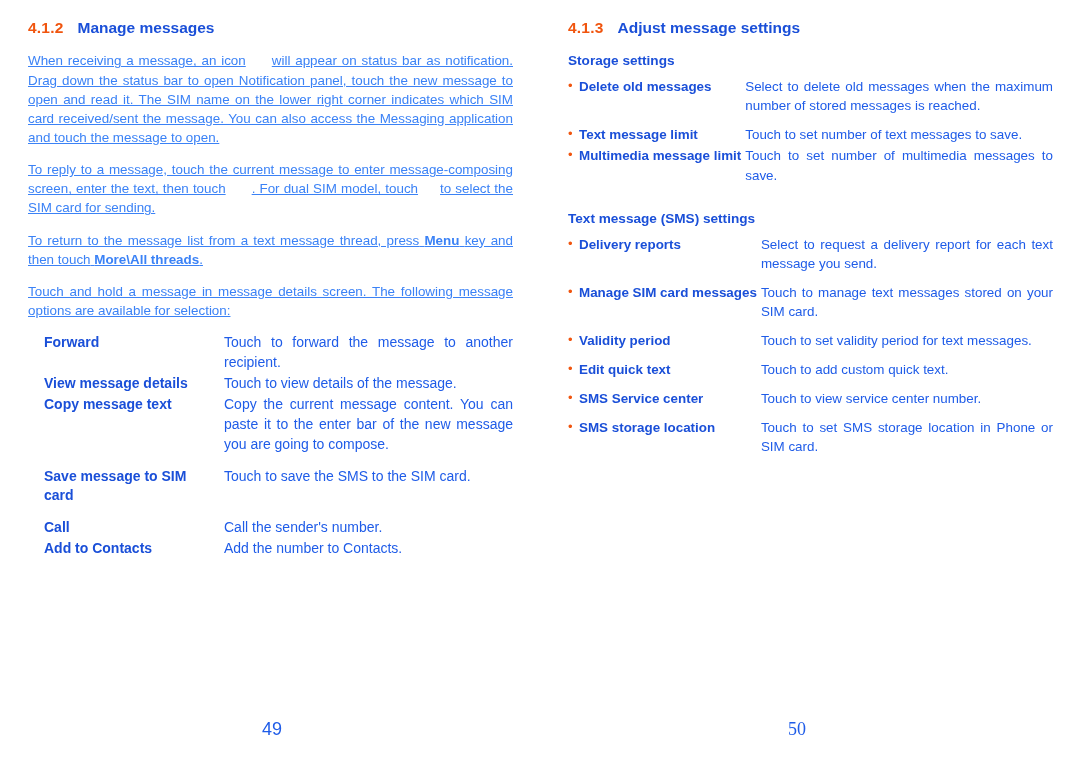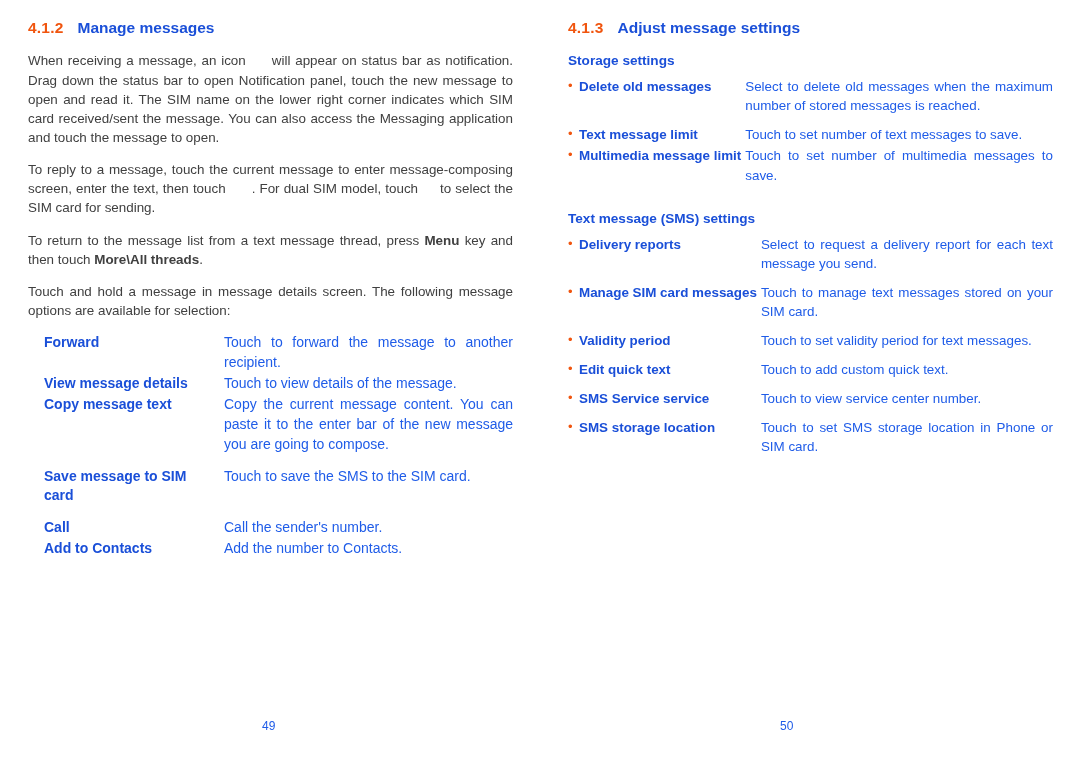--- a/index.html
+++ b/index.html
@@ -54,26 +54,27 @@
   }
   .sub-heading {
     color: #1a4fd8;
     font-size: 13.6px;
     font-weight: bold;
     margin: 16px 0 9px 0;
   }
 
   
   p.para {
-    color: #404040;
+    color: #3b82f6;
     font-size: 13.4px;
     line-height: 1.43;
     margin: 0 0 13px 0;
     text-align: justify;
     text-justify: inter-word;
+    text-decoration: underline;
   }
   p.para:last-child { margin-bottom: 0; }
   p.para b { font-weight: bold; }
   .icon-gap {
     display: inline-block;
     width: 26px;
   }
   .icon-gap-sm {
     display: inline-block;
     width: 22px;
@@ -135,25 +136,25 @@
     text-align: justify;
     text-justify: inter-word;
   }
   .settings-list tr.tight td { padding-bottom: 2px; }
 
   
   .folio {
     position: absolute;
     top: 719px;
     color: #1f5ce8;
-    font-size: 12px;
+    font-size: 18px;
     font-weight: normal;
   }
   .page-left .folio { left: 262px; }
-  .page-right .folio { left: 240px; }
+  .page-right .folio { left: 248px; font-family: Liberation Serif, serif; }
 </style>
 </head>
 <body>
 
 <div class="page-spread">
 
   <div class="page page-left">
     <div class="page-body">
 
       <h2 class="section-heading">
@@ -251,21 +252,21 @@
             <td class="term">Validity period</td>
             <td class="desc">Touch to set validity period for text messages.</td>
           </tr>
           <tr>
             <td class="bullet">•</td>
             <td class="term">Edit quick text</td>
             <td class="desc">Touch to add custom quick text.</td>
           </tr>
           <tr>
             <td class="bullet">•</td>
-            <td class="term">SMS Service service</td>
+            <td class="term">SMS Service center</td>
             <td class="desc">Touch to view service center number.</td>
           </tr>
           <tr>
             <td class="bullet">•</td>
             <td class="term">SMS storage location</td>
             <td class="desc">Touch to set SMS storage location in Phone or SIM card.</td>
           </tr>
         </tbody>
       </table>
 

